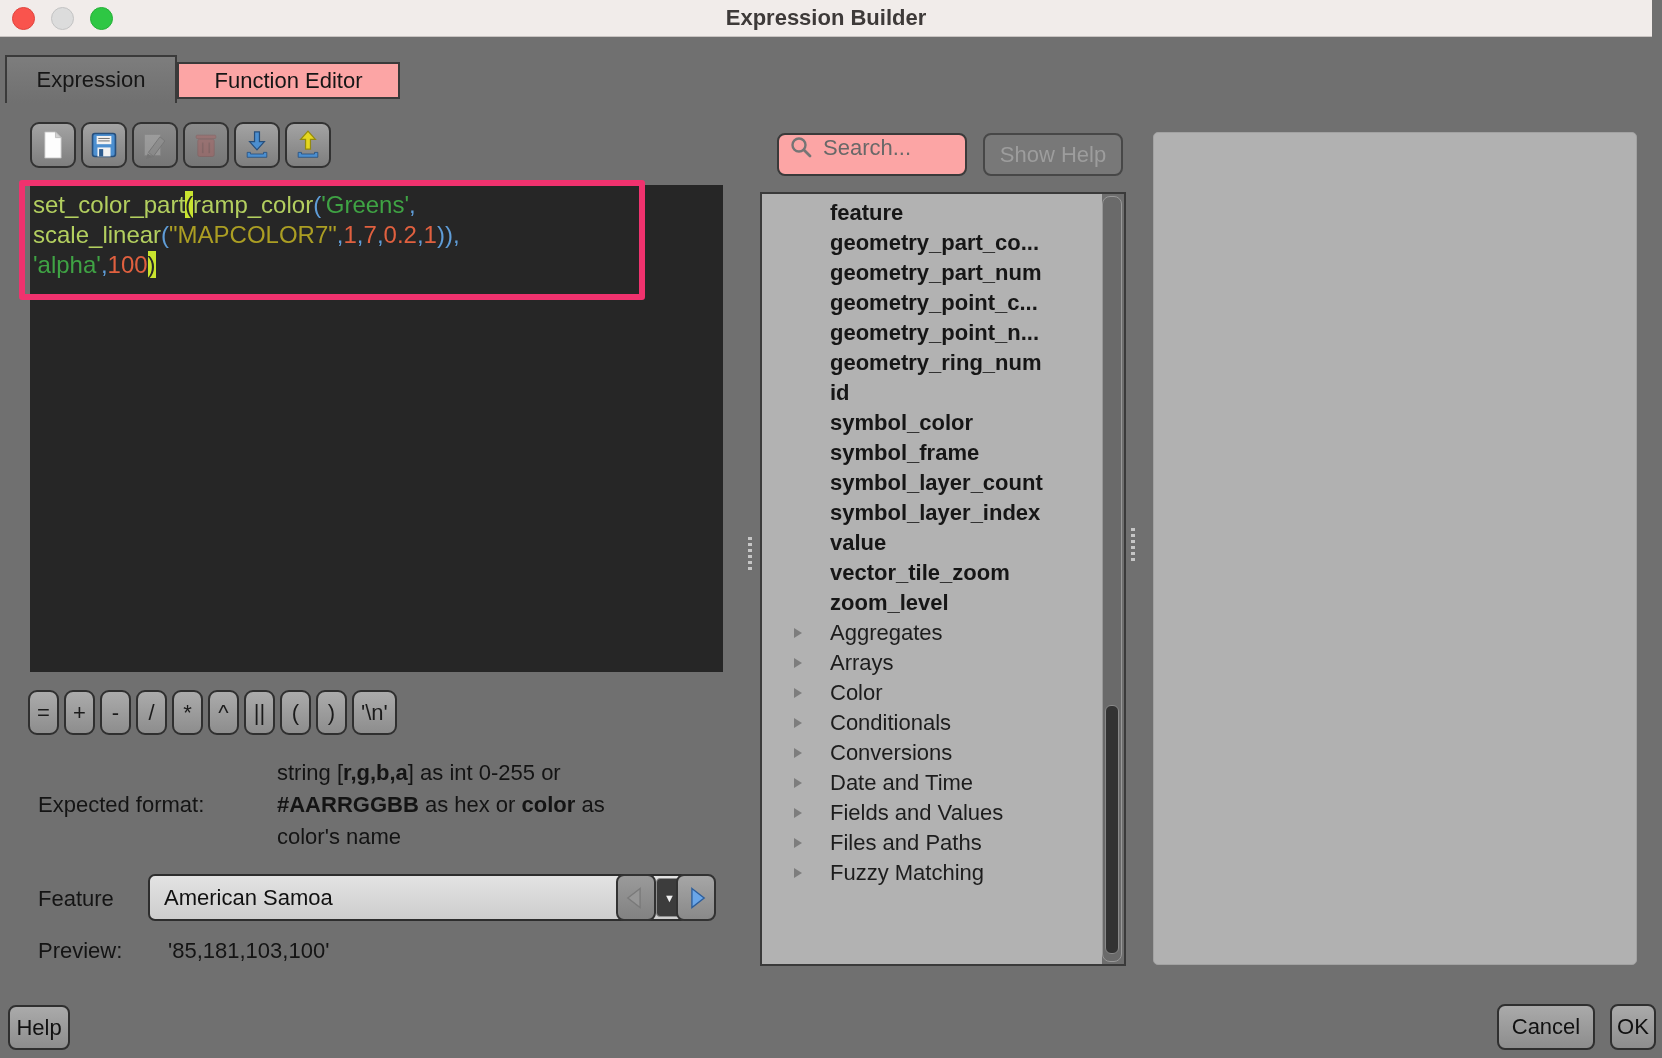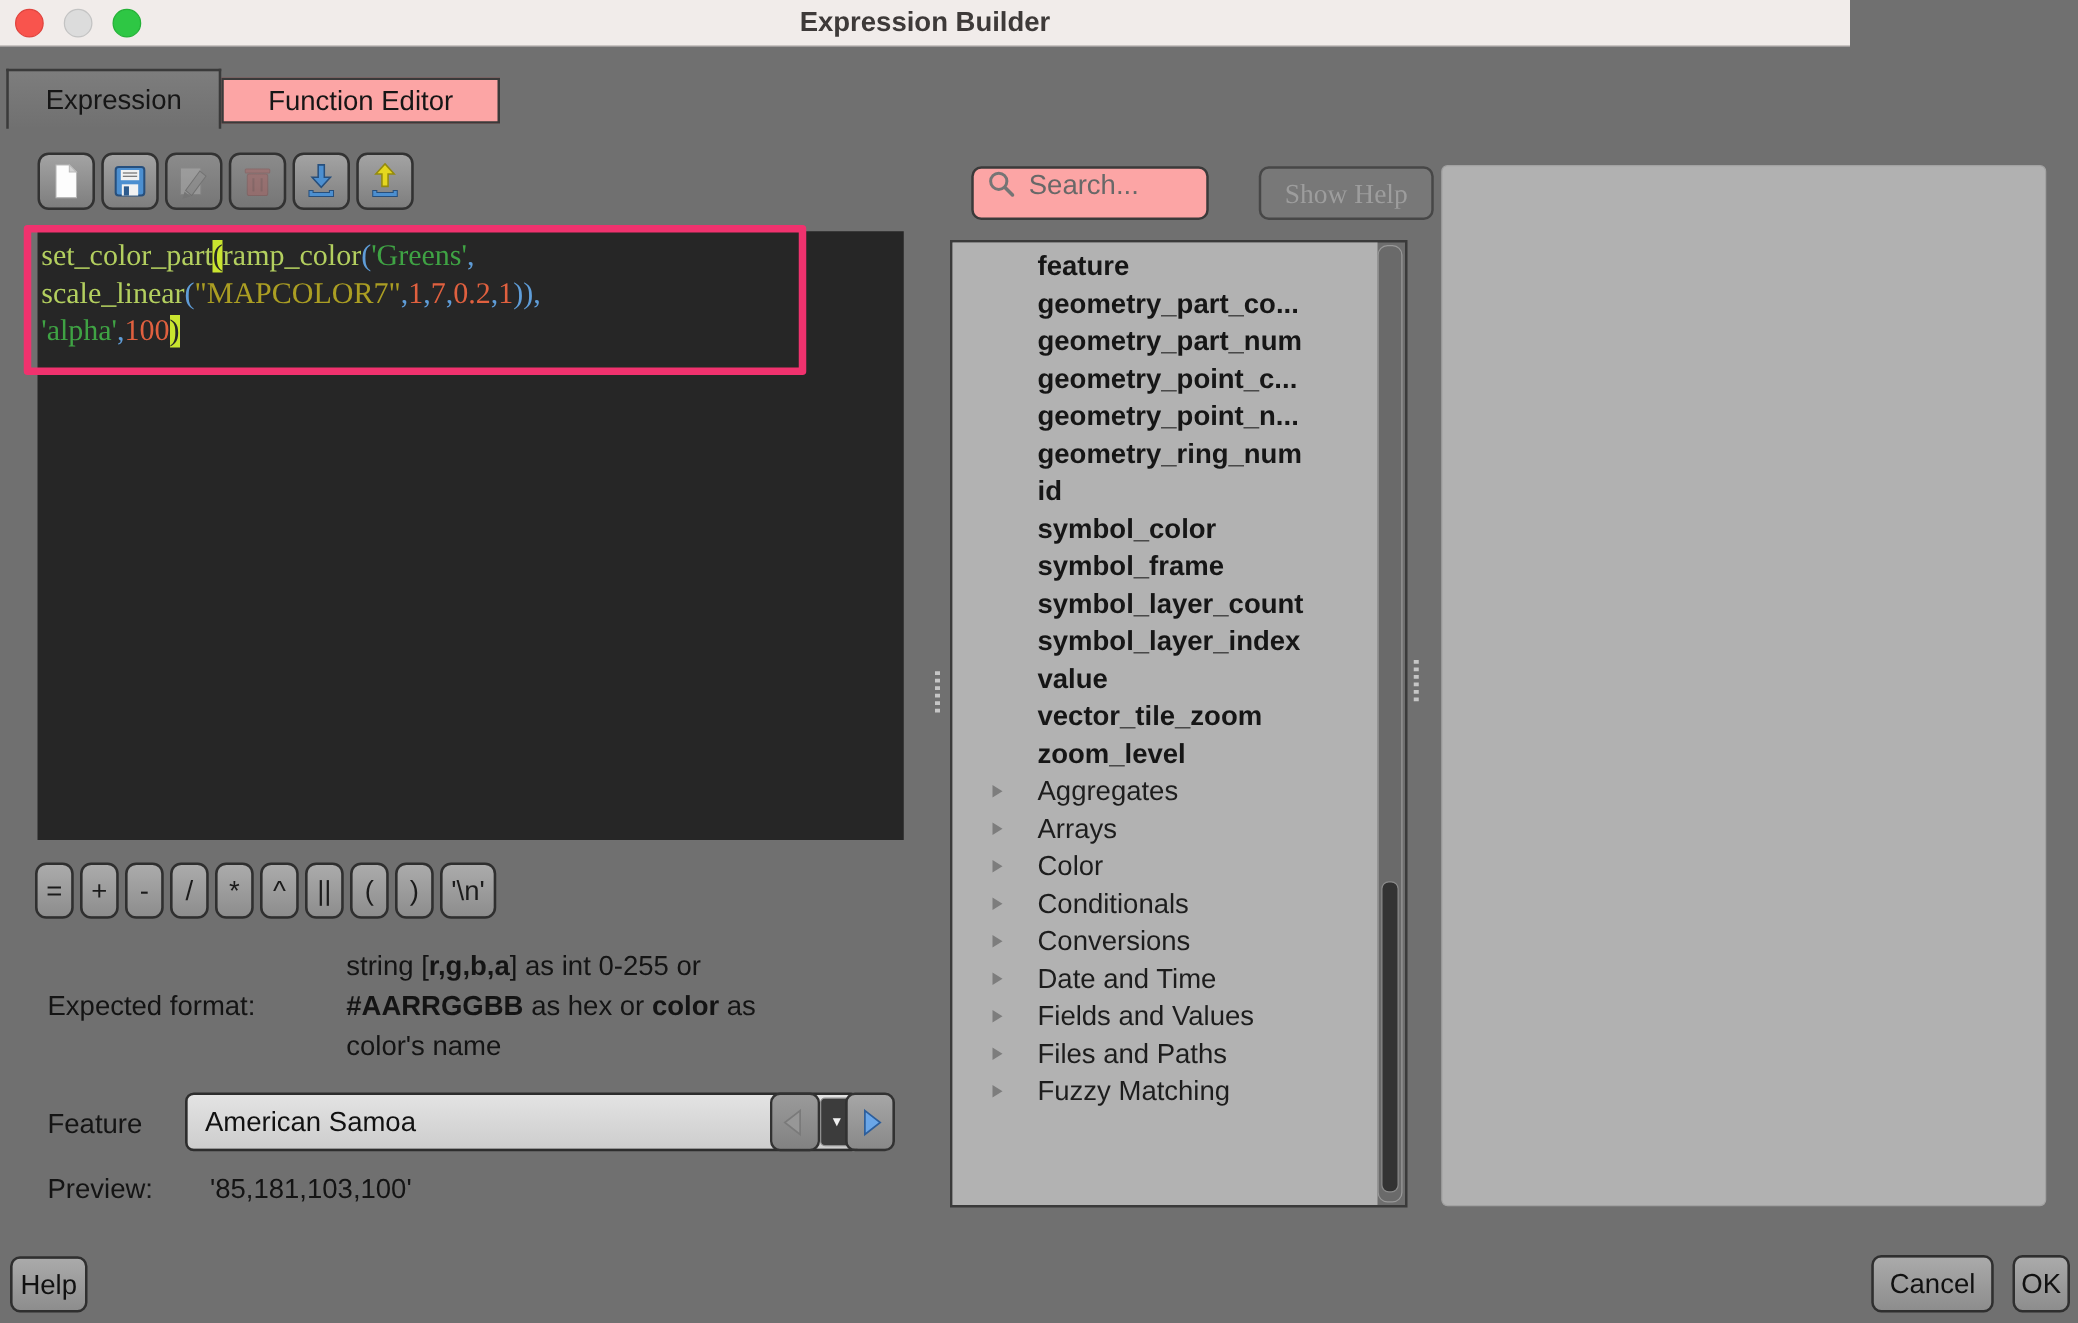--- a/index.html
+++ b/index.html
@@ -2,21 +2,21 @@
 <html><head>
 <meta charset="utf-8">
 <style>
   * { margin:0; padding:0; box-sizing:border-box; }
   html,body { width:1662px; height:1058px; }
   body { font-family:"Liberation Sans", sans-serif; background:#707070; position:relative; overflow:hidden; }
 
   .window { position:absolute; inset:0; background:#707070; }
 
   
-  .titlebar { position:absolute; left:0; top:0; width:1480px; height:37px;
+  .titlebar { position:absolute; left:0; top:0; width:1652px; height:37px;
     background:#f1ecea; border-bottom:1px solid #c9c4c2; }
   .traffic { position:absolute; left:12px; top:7px; display:flex; gap:16px; }
   .tl { width:23px; height:23px; border-radius:50%; display:inline-block; }
   .tl.red   { background:#f9544d; border:1px solid #e0443e; }
   .tl.gray  { background:#dcdcdc; border:1px solid #c3c3c3; }
   .tl.green { background:#2ec744; border:1px solid #24b137; }
   .win-title { position:absolute; left:0; right:0; top:0; height:36px; line-height:36px;
     text-align:center; font-size:22px; font-weight:bold; color:#3e3a39; }
 
   
@@ -28,21 +28,21 @@
 
   
   .toolbar { position:absolute; left:30px; top:122px; display:flex; gap:5px; }
   .tool-btn { width:46px; height:46px; border:2px solid #323232; border-radius:9px;
     background:linear-gradient(#a3a3a3,#7e7e7e); display:flex; align-items:center; justify-content:center; }
   .tool-btn.disabled { background:linear-gradient(#8b8b8b,#767676); }
 
   
   .editor { position:absolute; left:30px; top:185px; width:693px; height:487px;
     background:#262626; padding:5px 3px; overflow:hidden; }
-  .code-line { font-family:Liberation Serif, serif; font-size:24px; line-height:30px; white-space:pre; }
+  .code-line { font-family:Liberation Sans, sans-serif; font-size:24px; line-height:30px; white-space:pre; }
   .tok-fn    { color:#b3cf5f; }
   .tok-pun   { color:#5f9dd8; }
   .tok-str   { color:#3fa344; }
   .tok-field { color:#ab9e23; }
   .tok-num   { color:#e0603f; }
   .tok-hl    { color:#262626; background:#c9e42f; }
 
   .annotation { position:absolute; left:19px; top:180px; width:626px; height:120px;
     border:6px solid #f0326e; border-radius:3px; z-index:5; pointer-events:none; }
 
@@ -76,21 +76,21 @@
 
   
   .search-box { position:absolute; left:777px; top:133px; width:190px; height:43px;
     background:#fca5a5; border:2px solid #3a3a3a; border-radius:8px;
     display:flex; align-items:flex-start; padding:0 10px; gap:10px; }
   .search-box input { flex:1; min-width:0; background:transparent; border:none; outline:none;
     font-size:22px; color:#5f5f5f; font-family:"Liberation Sans", sans-serif; }
   .search-box input::placeholder { color:#686868; opacity:1; }
   .show-help-btn { position:absolute; left:983px; top:133px; width:140px; height:43px;
     background:#787878; border:2px solid #474747; border-radius:8px;
-    font-size:22px; color:#9d9d9d; font-family:Liberation Serif, serif;margin-left:24px; }
+    font-size:22px; color:#9d9d9d; font-family:Liberation Sans, sans-serif; }
 
   
   .func-panel { position:absolute; left:760px; top:192px; width:366px; height:774px;
     border:2px solid #3a3a3a; background:#6e6e6e; display:flex; }
   .list-viewport { flex:1; background:#b2b2b2; padding-top:4px; overflow:hidden; }
   .list-row { position:relative; height:30px; line-height:30px; padding-left:68px;
     font-size:22px; font-weight:bold; color:#161616; white-space:nowrap; }
   .list-row.group { font-weight:normal; color:#1d1d1d; }
   .tri { position:absolute; left:32px; top:10px; width:0; height:0;
     border-left:8px solid #7d7d7d; border-top:5px solid transparent; border-bottom:5px solid transparent; }

